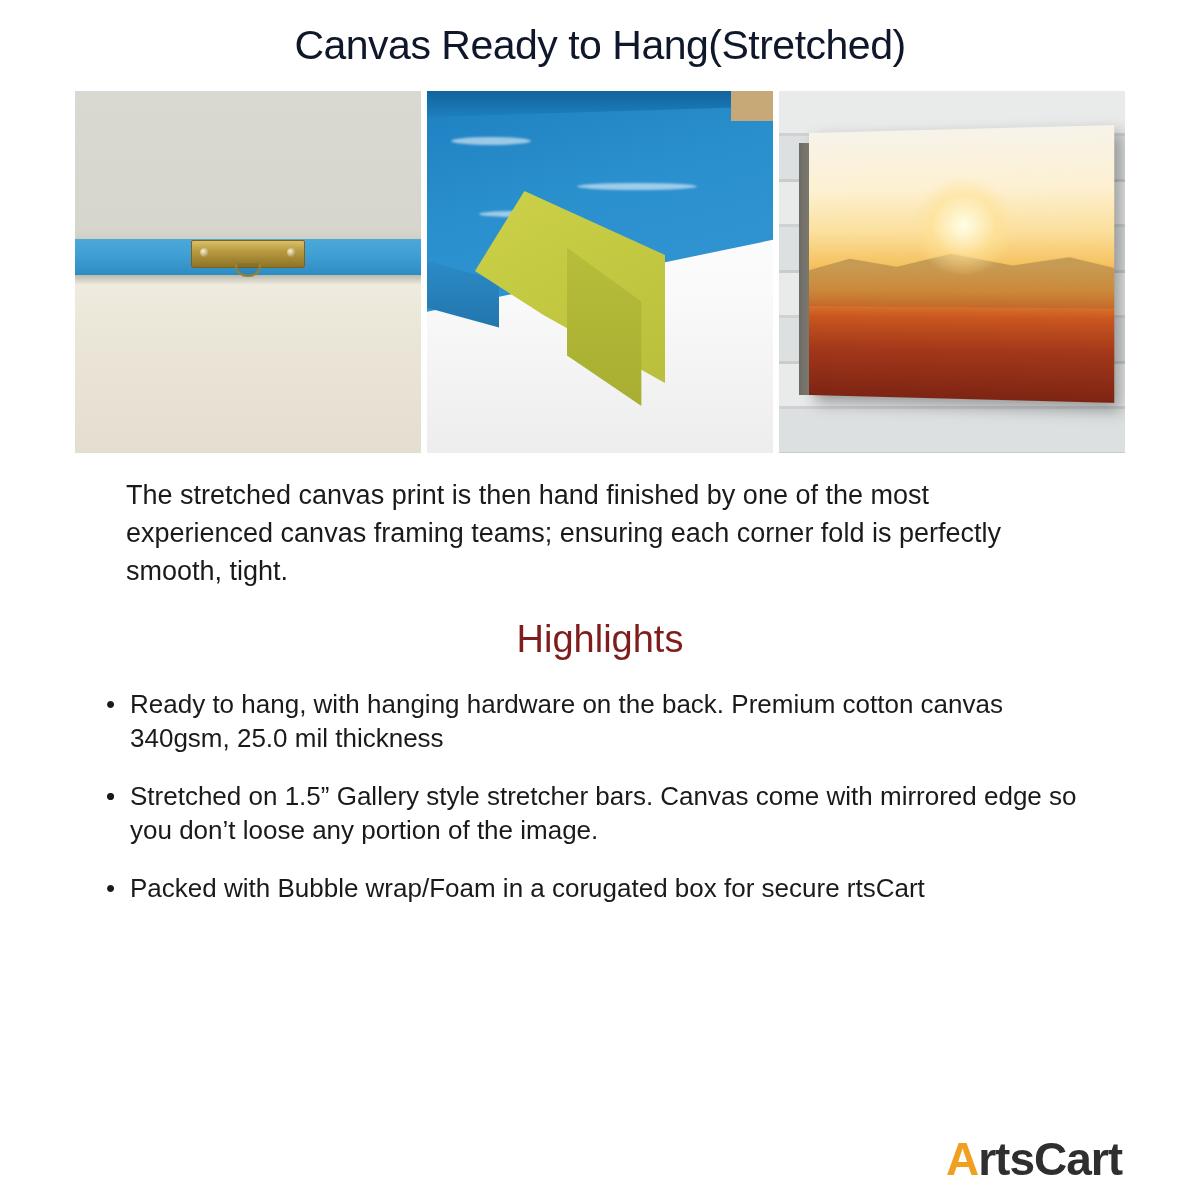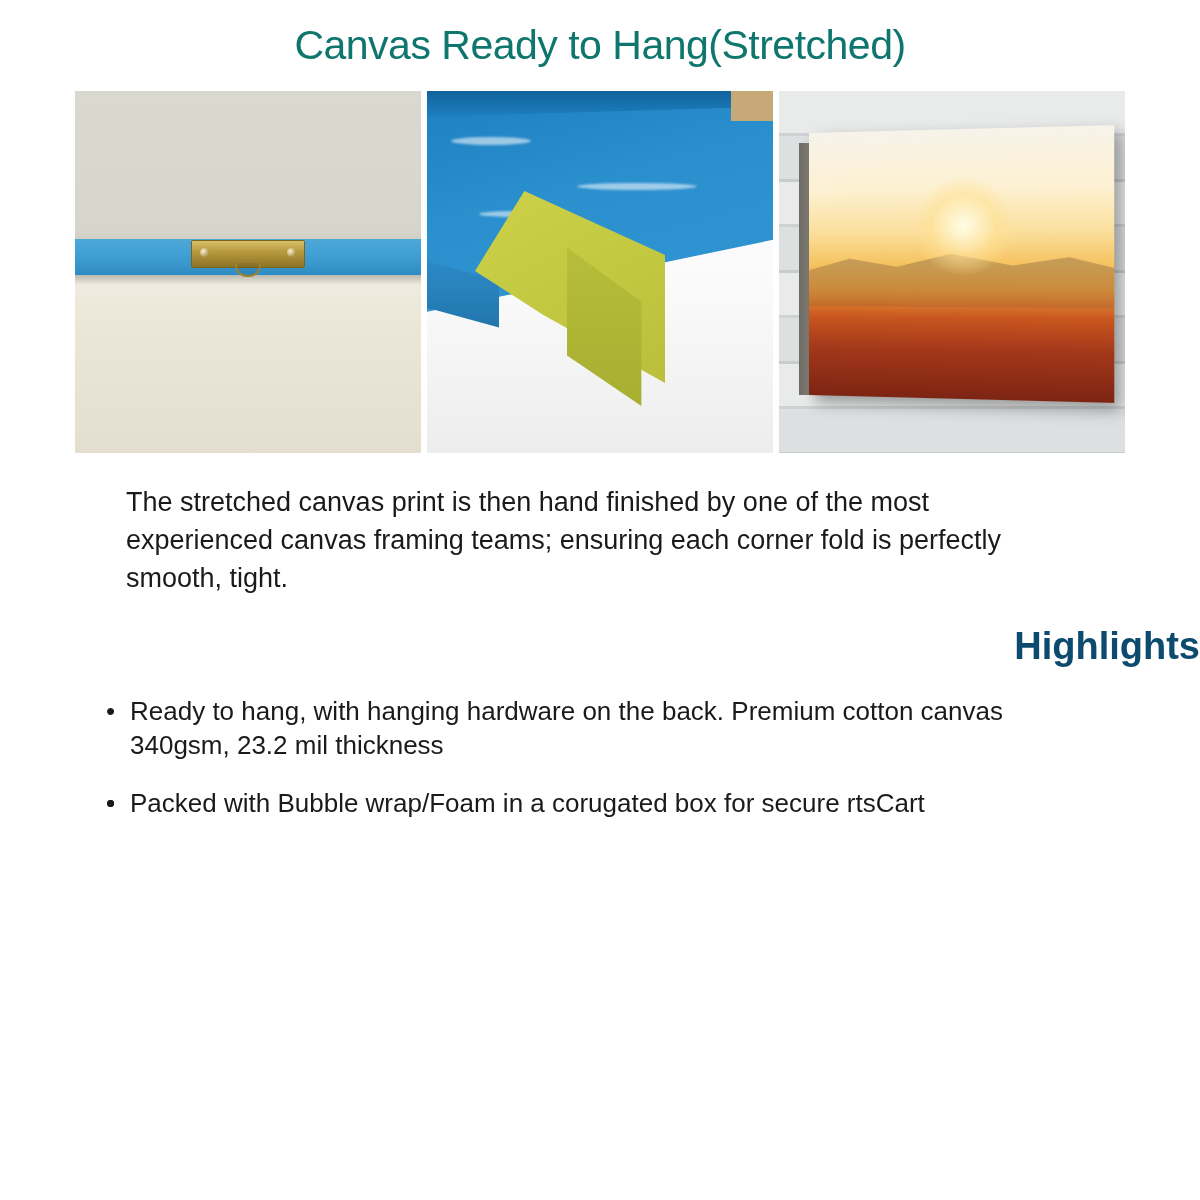--- a/index.html
+++ b/index.html
@@ -21,21 +21,21 @@
     box-sizing: border-box;
   }
 
   
   .title {
     text-align: center;
     font-size: 41px;
     font-weight: normal;
     letter-spacing: -0.5px;
     margin: 22px 0 0 0;
-    color: #0f766e;
+    color: #0f172a;
   }
 
   
   .image-strip {
     display: flex;
     gap: 6px;
     margin: 22px 75px 0 75px;
     height: 362px;
   }
   .photo {
@@ -203,33 +203,33 @@
     position: absolute;
     left: 20px;
     top: 52px;
     width: 14px;
     height: 252px;
     background: linear-gradient(to right, #6d6a63, #8c887f);
   }
 
   
   .paragraph {
-    margin: 30px 122px 0 126px;
+    margin: 23px 122px 0 126px;
     font-size: 27px;
     line-height: 38px;
     color: #1a1a1a;
   }
 
   
   .highlights-title {
-    text-align: right;
+    text-align: center;
     font-size: 38px;
-    font-weight: bold;
+    font-weight: normal;
     margin: 28px 0 0 0;
-    color: #0c4a6e;
+    color: #7f1d1d;
   }
   .bullets {
     margin: 26px 95px 0 100px;
     padding: 0;
     list-style: none;
   }
   .bullets li {
     position: relative;
     padding-left: 30px;
     font-size: 26px;
@@ -295,28 +295,32 @@
 
   </div>
 
   <p class="paragraph">The stretched canvas print is then hand finished by one of the most experienced canvas framing teams; ensuring each corner fold is perfectly smooth, tight.</p>
 
   <h2 class="highlights-title">Highlights</h2>
 
   <ul class="bullets">
     <li>
       <span class="dot">•</span>
-      <span>Ready to hang,  with hanging hardware on the back.  Premium cotton canvas 340gsm, 23.2 mil thickness</span>
+      <span>Ready to hang,  with hanging hardware on the back.  Premium cotton canvas 340gsm, 25.0 mil thickness</span>
     </li>
     <li>
       <span class="dot">•</span>
     </li>
     <li>
       <span class="dot">•</span>
+      <span>Stretched on 1.5” Gallery style stretcher bars. Canvas come with mirrored edge so you don’t loose any portion of the image.</span>
     </li>
     <li>
       <span class="dot">•</span>
       <span>Packed with Bubble wrap/Foam in a corugated box for secure rtsCart</span>
     </li>
   </ul>
 
+  <div class="logo">
+    <span class="a-mark">A</span><span>rtsCart</span>
+  </div>
 
 </div>
 
 </body></html>

